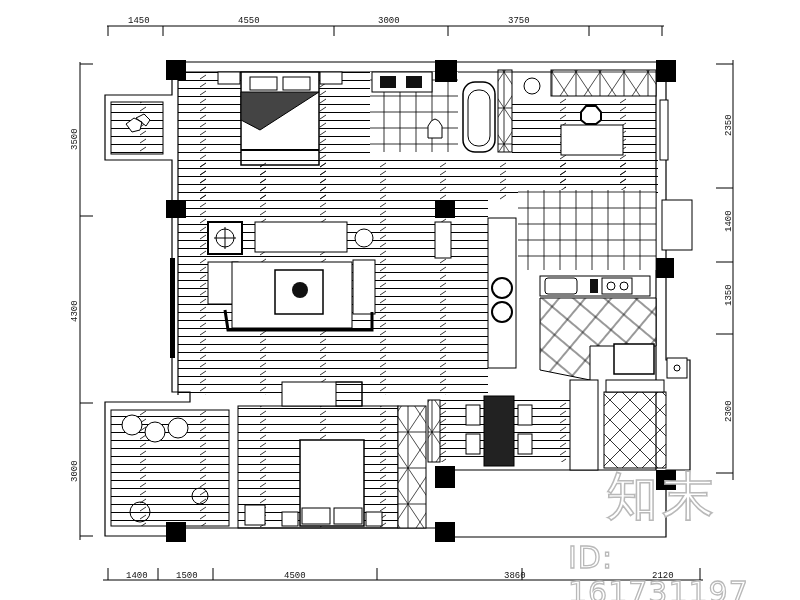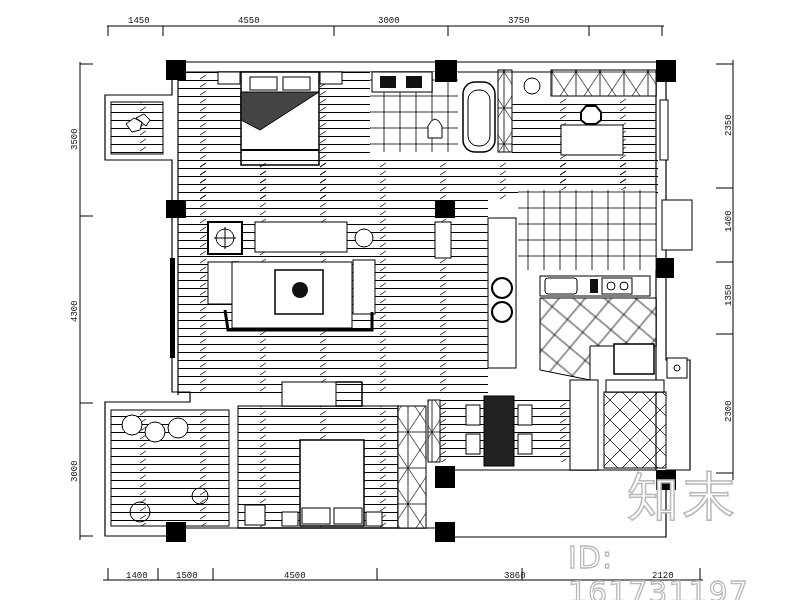--- a/index.html
+++ b/index.html
@@ -1,19 +1,19 @@
 <!DOCTYPE html>
 <html><head>
 <meta charset="utf-8">
 <style>
   html, body { margin:0; padding:0; background:#fff; }
   body { width:800px; height:600px; position:relative; overflow:hidden; font-family:"Liberation Sans", sans-serif; }
   #plan { position:absolute; left:0; top:0; }
   .dim { font-family:"Liberation Mono", monospace; font-size:9px; fill:#111; }
-  .wm-big { position:absolute; left:627px; top:462px; font-size:52px; color:#fff; -webkit-text-stroke:1.5px #b9b9b9; font-family:"DejaVu Sans", sans-serif; letter-spacing:4px; }
+  .wm-big { position:absolute; left:606px; top:462px; font-size:52px; color:#fff; -webkit-text-stroke:1.5px #b9b9b9; font-family:"DejaVu Sans", sans-serif; letter-spacing:4px; }
   .wm-id { position:absolute; left:568px; top:540px; font-size:30px; color:#fff; -webkit-text-stroke:1.3px #b9b9b9; font-family:"DejaVu Sans", sans-serif; letter-spacing:1px; }
 </style>
 </head>
 <body>
 
 <svg id="plan" width="800" height="600" viewBox="0 0 800 600" xmlns="http://www.w3.org/2000/svg">
   <defs>
     <pattern id="wood" width="60" height="8" patternUnits="userSpaceOnUse">
       <line x1="0" y1="0.5" x2="60" y2="0.5" stroke="#000" stroke-width="1"></line>
       <line x1="20" y1="7" x2="26" y2="3" stroke="#000" stroke-width="0.8"></line>

